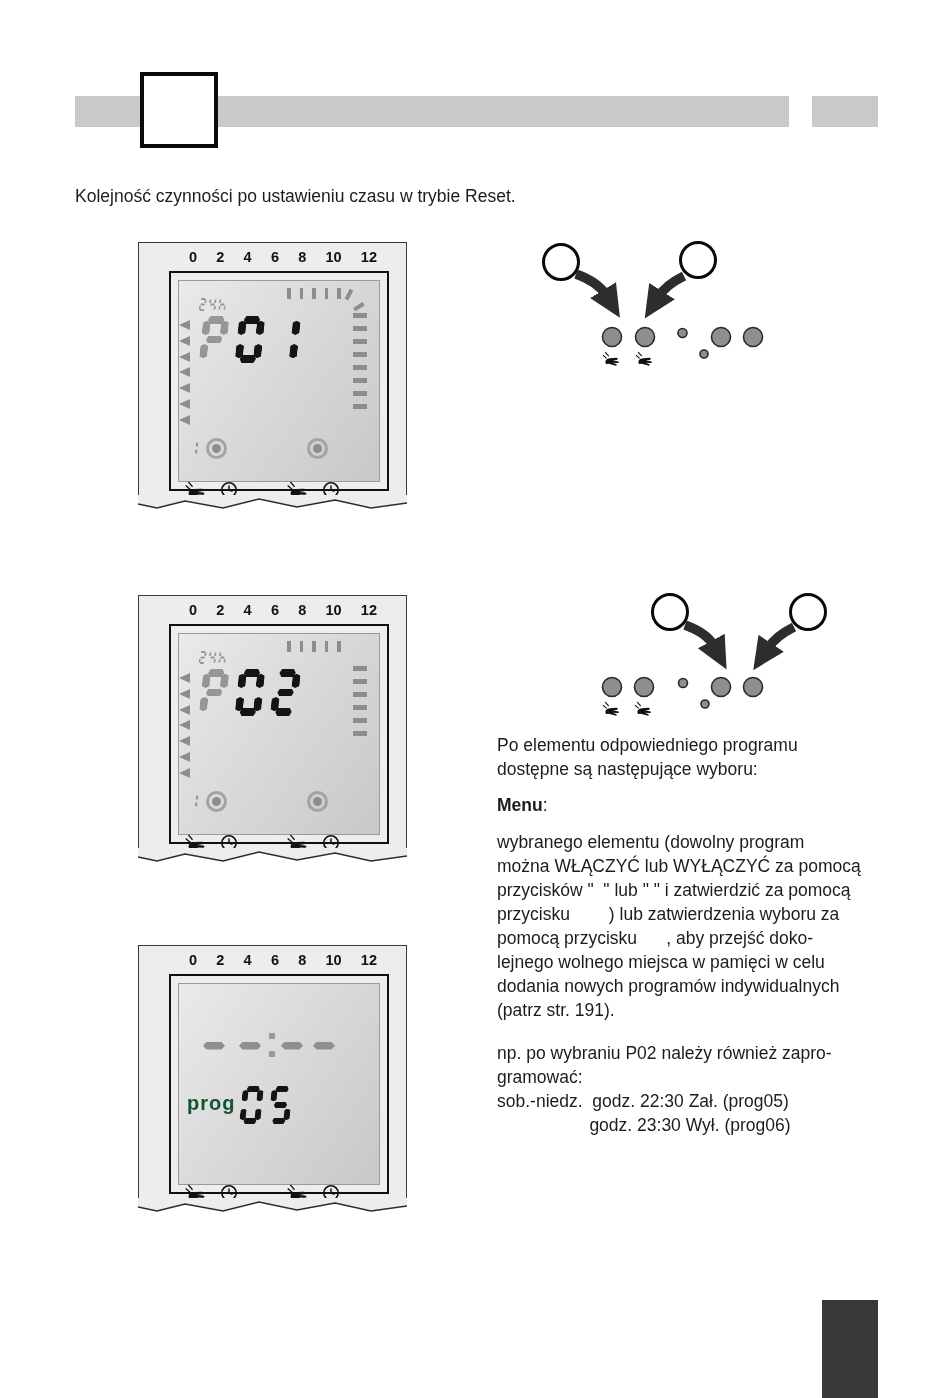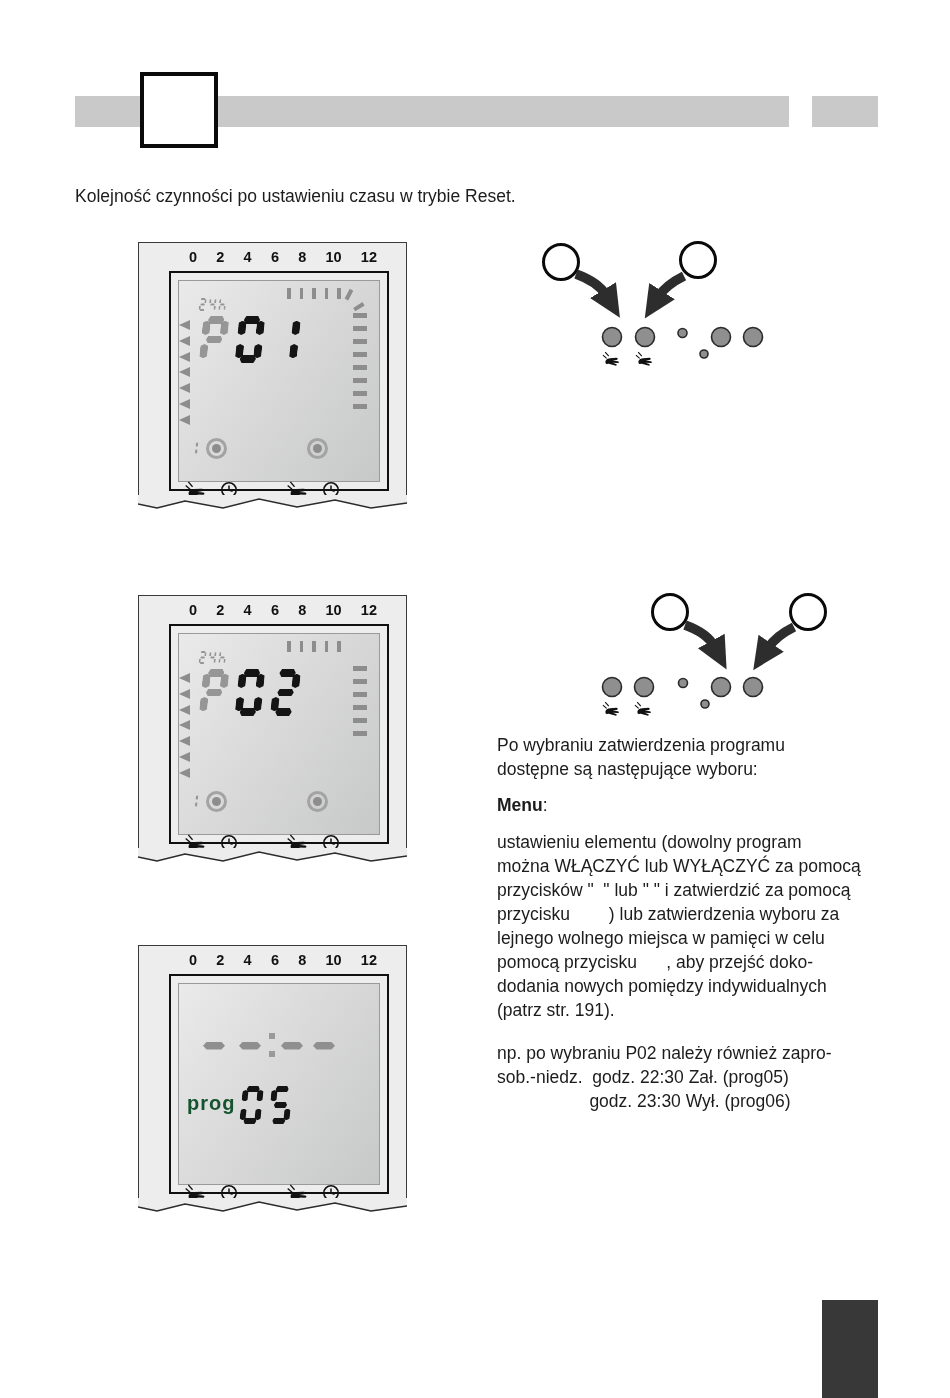--- a/index.html
+++ b/index.html
@@ -383,35 +383,36 @@
       <circle cx="115" cy="119" r="4"></circle>
       <circle cx="131" cy="102" r="9.5"></circle>
       <circle cx="163" cy="102" r="9.5"></circle>
     </g>
     <use href="#hand" xlink:href="#hand" transform="translate(20,124) scale(0.85) rotate(10)"></use>
     <use href="#hand" xlink:href="#hand" transform="translate(52,124) scale(0.85) rotate(10)"></use>
   </svg>
 
   <div class="textblock">
     <div class="tpara">
-        <div class="tline">Po wybraniu zatwierdzenia programu</div>
+        <div class="tline">Po elementu odpowiedniego programu</div>
         <div class="tline">dostępne są następujące wyboru:</div>
       </div>
     <div class="tline menu-line"><b>Menu</b><span>:</span></div>
     <div class="tpara">
-        <div class="tline">ustawieniu elementu (dowolny program</div>
+        <div class="tline">wybranego elementu (dowolny program</div>
         <div class="tline">można WŁĄCZYĆ lub WYŁĄCZYĆ za pomocą</div>
         <div class="tline">przycisków "  " lub " " i zatwierdzić za pomocą</div>
         <div class="tline">przycisku        ) lub zatwierdzenia wyboru za</div>
+        <div class="tline">pomocą przycisku      , aby przejść doko-</div>
         <div class="tline">lejnego wolnego miejsca w pamięci w celu</div>
-        <div class="tline">pomocą przycisku      , aby przejść doko-</div>
-        <div class="tline">dodania nowych pomiędzy indywidualnych</div>
+        <div class="tline">dodania nowych programów indywidualnych</div>
         <div class="tline">(patrz str. 191).</div>
       </div>
     <div class="tpara p3">
         <div class="tline">np. po wybraniu P02 należy również zapro-</div>
+        <div class="tline">gramować:</div>
         <div class="tline">sob.-niedz.  godz. 22:30 Zał. (prog05)</div>
         <div class="tline">                   godz. 23:30 Wył. (prog06)</div>
       </div>
   </div>
 
   <div class="footer-block"></div>
 </div>
 
 </body></html>

